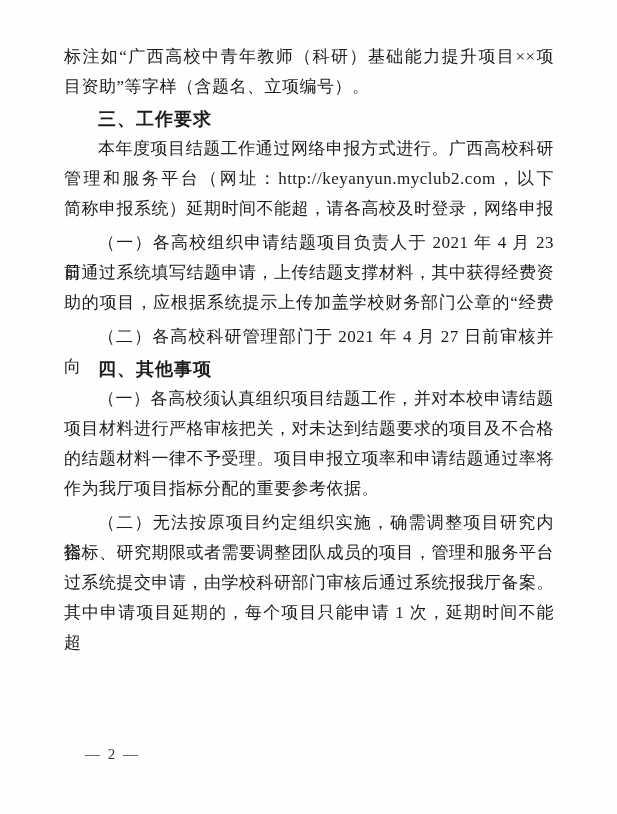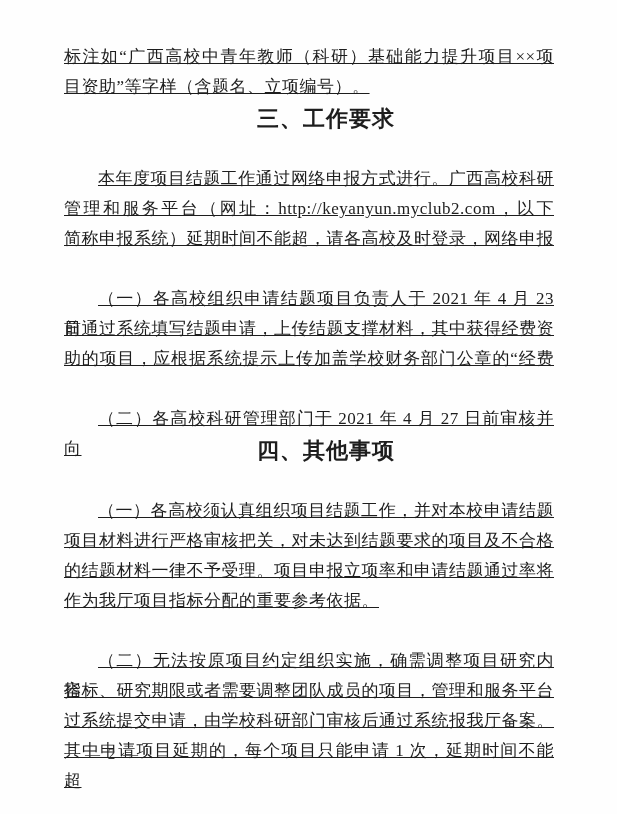--- a/index.html
+++ b/index.html
@@ -30,39 +30,36 @@
     text-align: justify;
     text-align-last: justify;
     letter-spacing: 0.5px;
     white-space: normal;
   }
   .line.end {
     text-align-last: left;
   }
   .line.indent {
     text-indent: 34px;
-    margin-top: 30px;
   }
   .para {
     margin: 0;
-    text-decoration: underline;
   }
   .para + .para {
     margin-top: 4px;
   }
   .heading {
     font-family: "Liberation Sans", sans-serif;
     font-weight: bold;
-    font-size: 22px;
+    font-size: 18px;
     line-height: 30px;
     height: 30px;
     padding-left: 34px;
     margin-top: 2px;
     letter-spacing: 1px;
-    text-align: center;
   }
   .heading + .para {
     margin-top: 0;
   }
   .footer {
     position: absolute;
     left: 85px;
     top: 744px;
     font-size: 15px;
     line-height: 20px;

